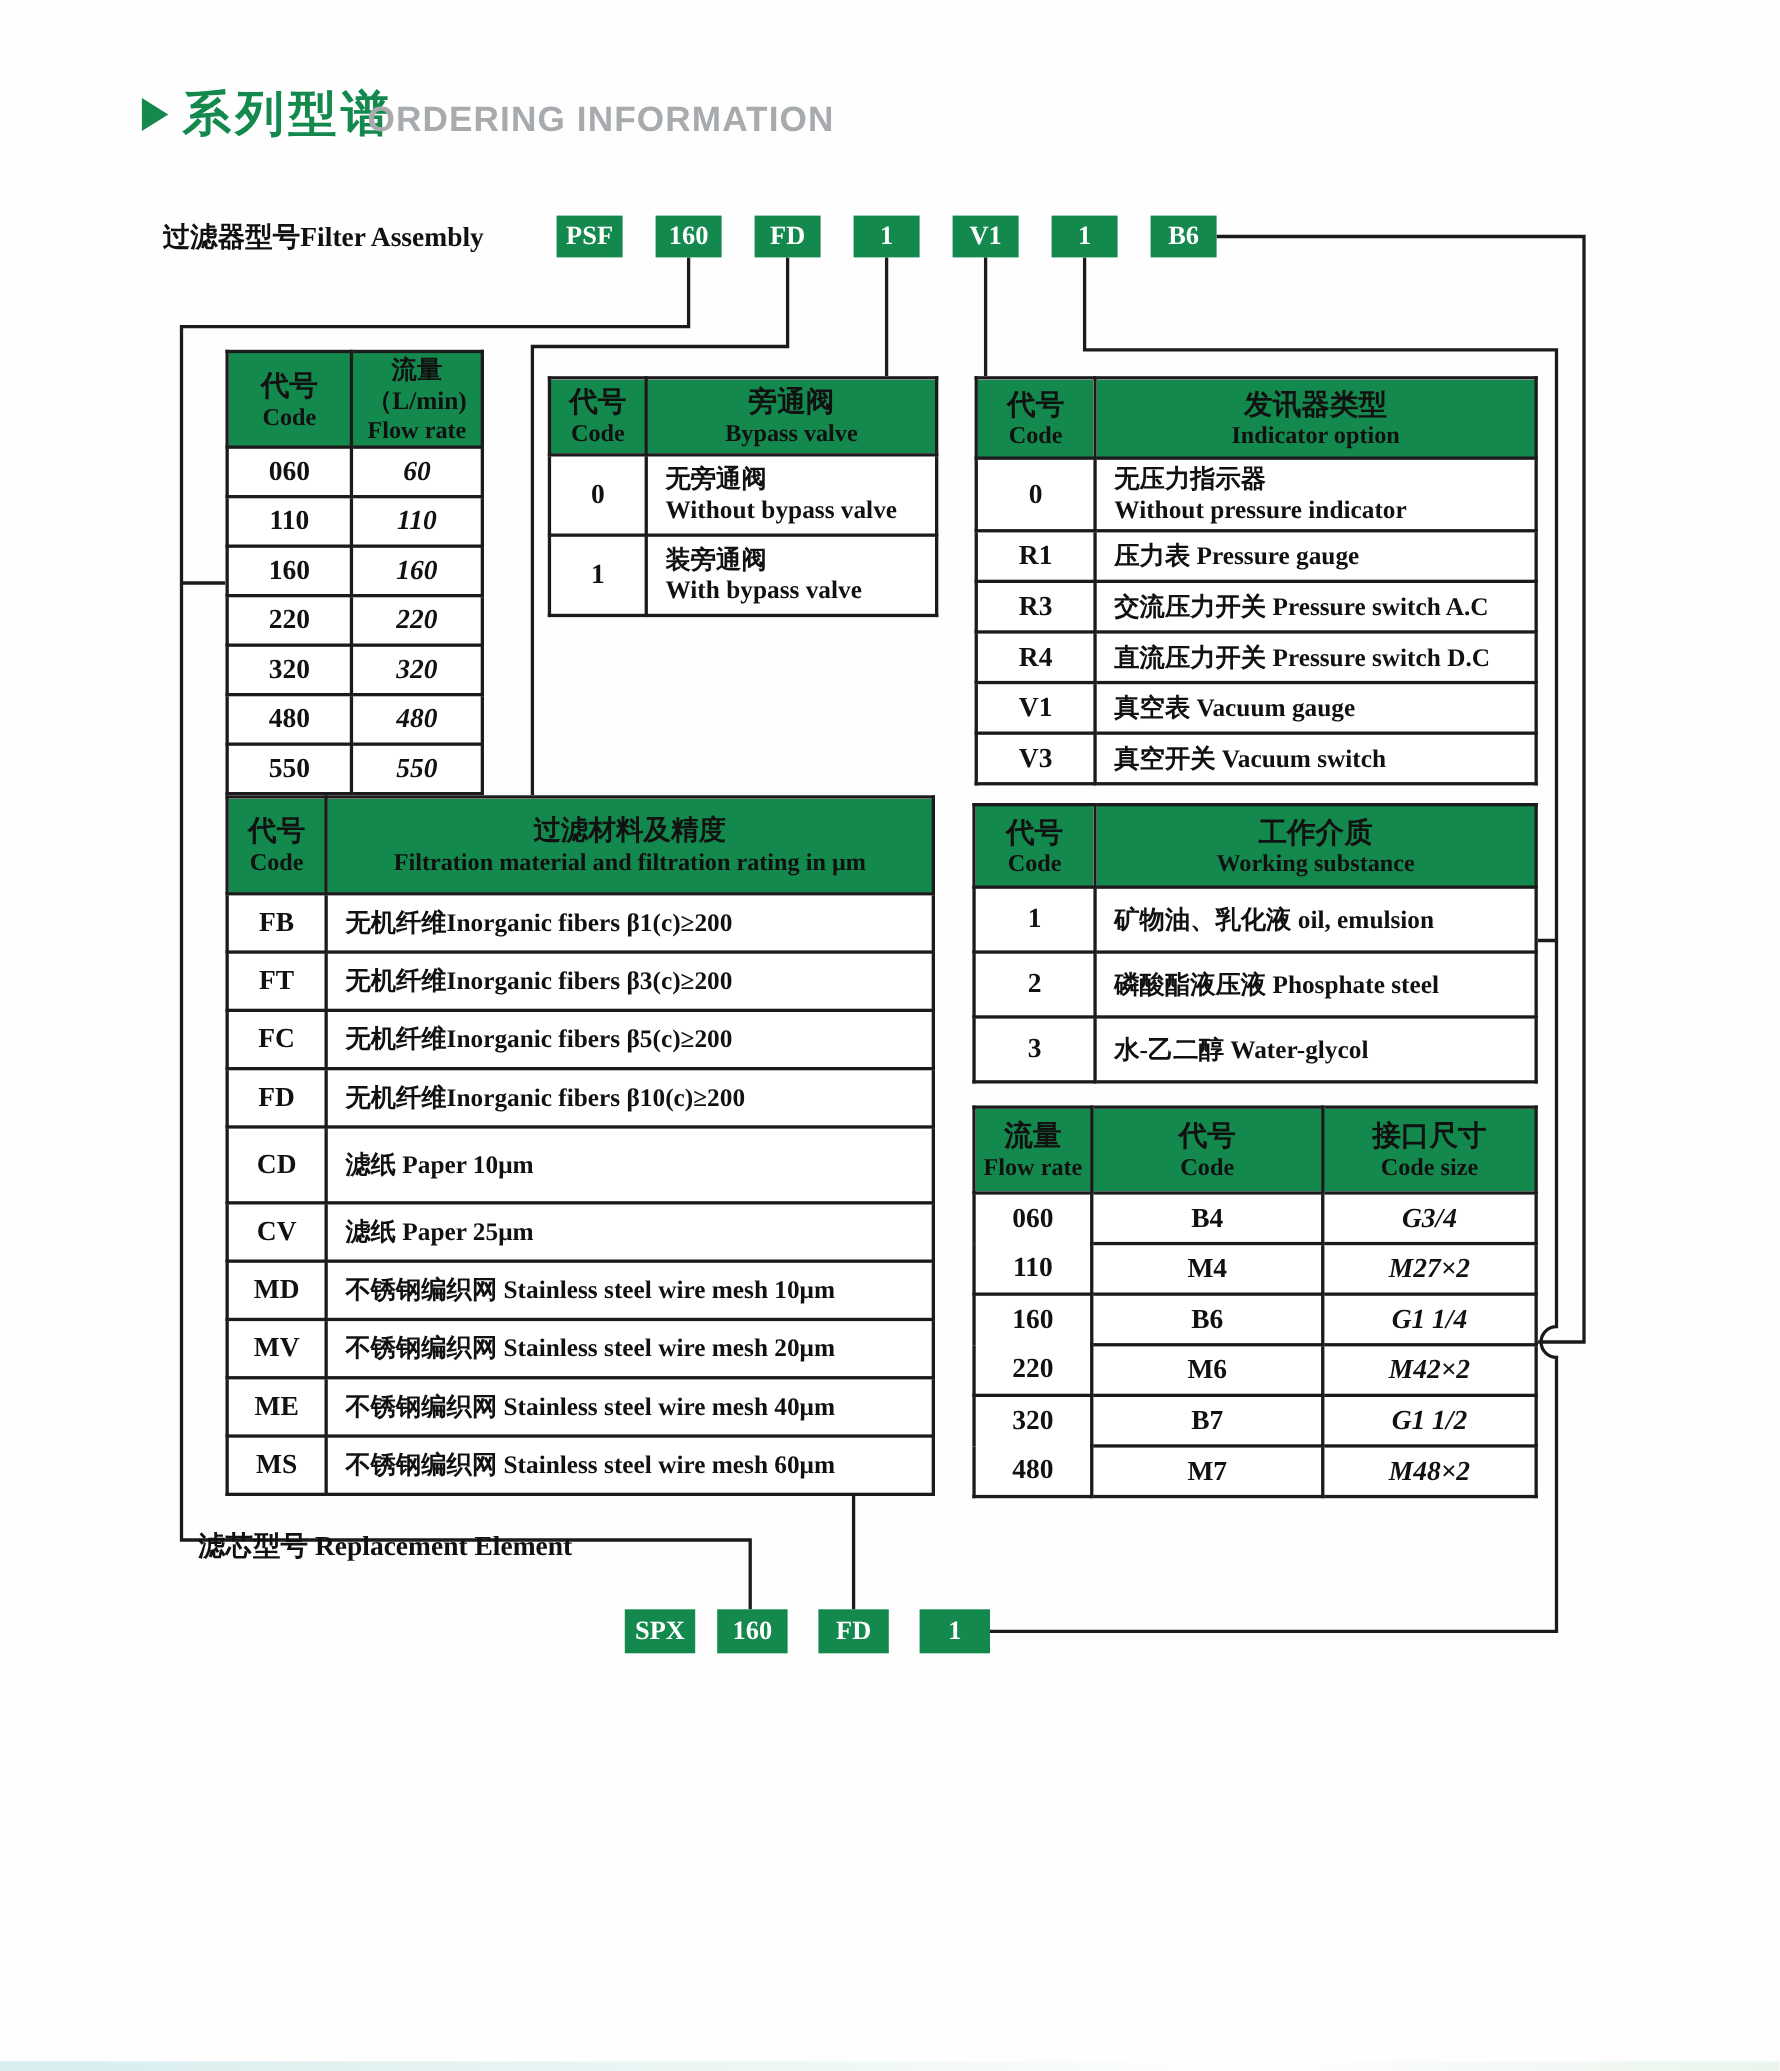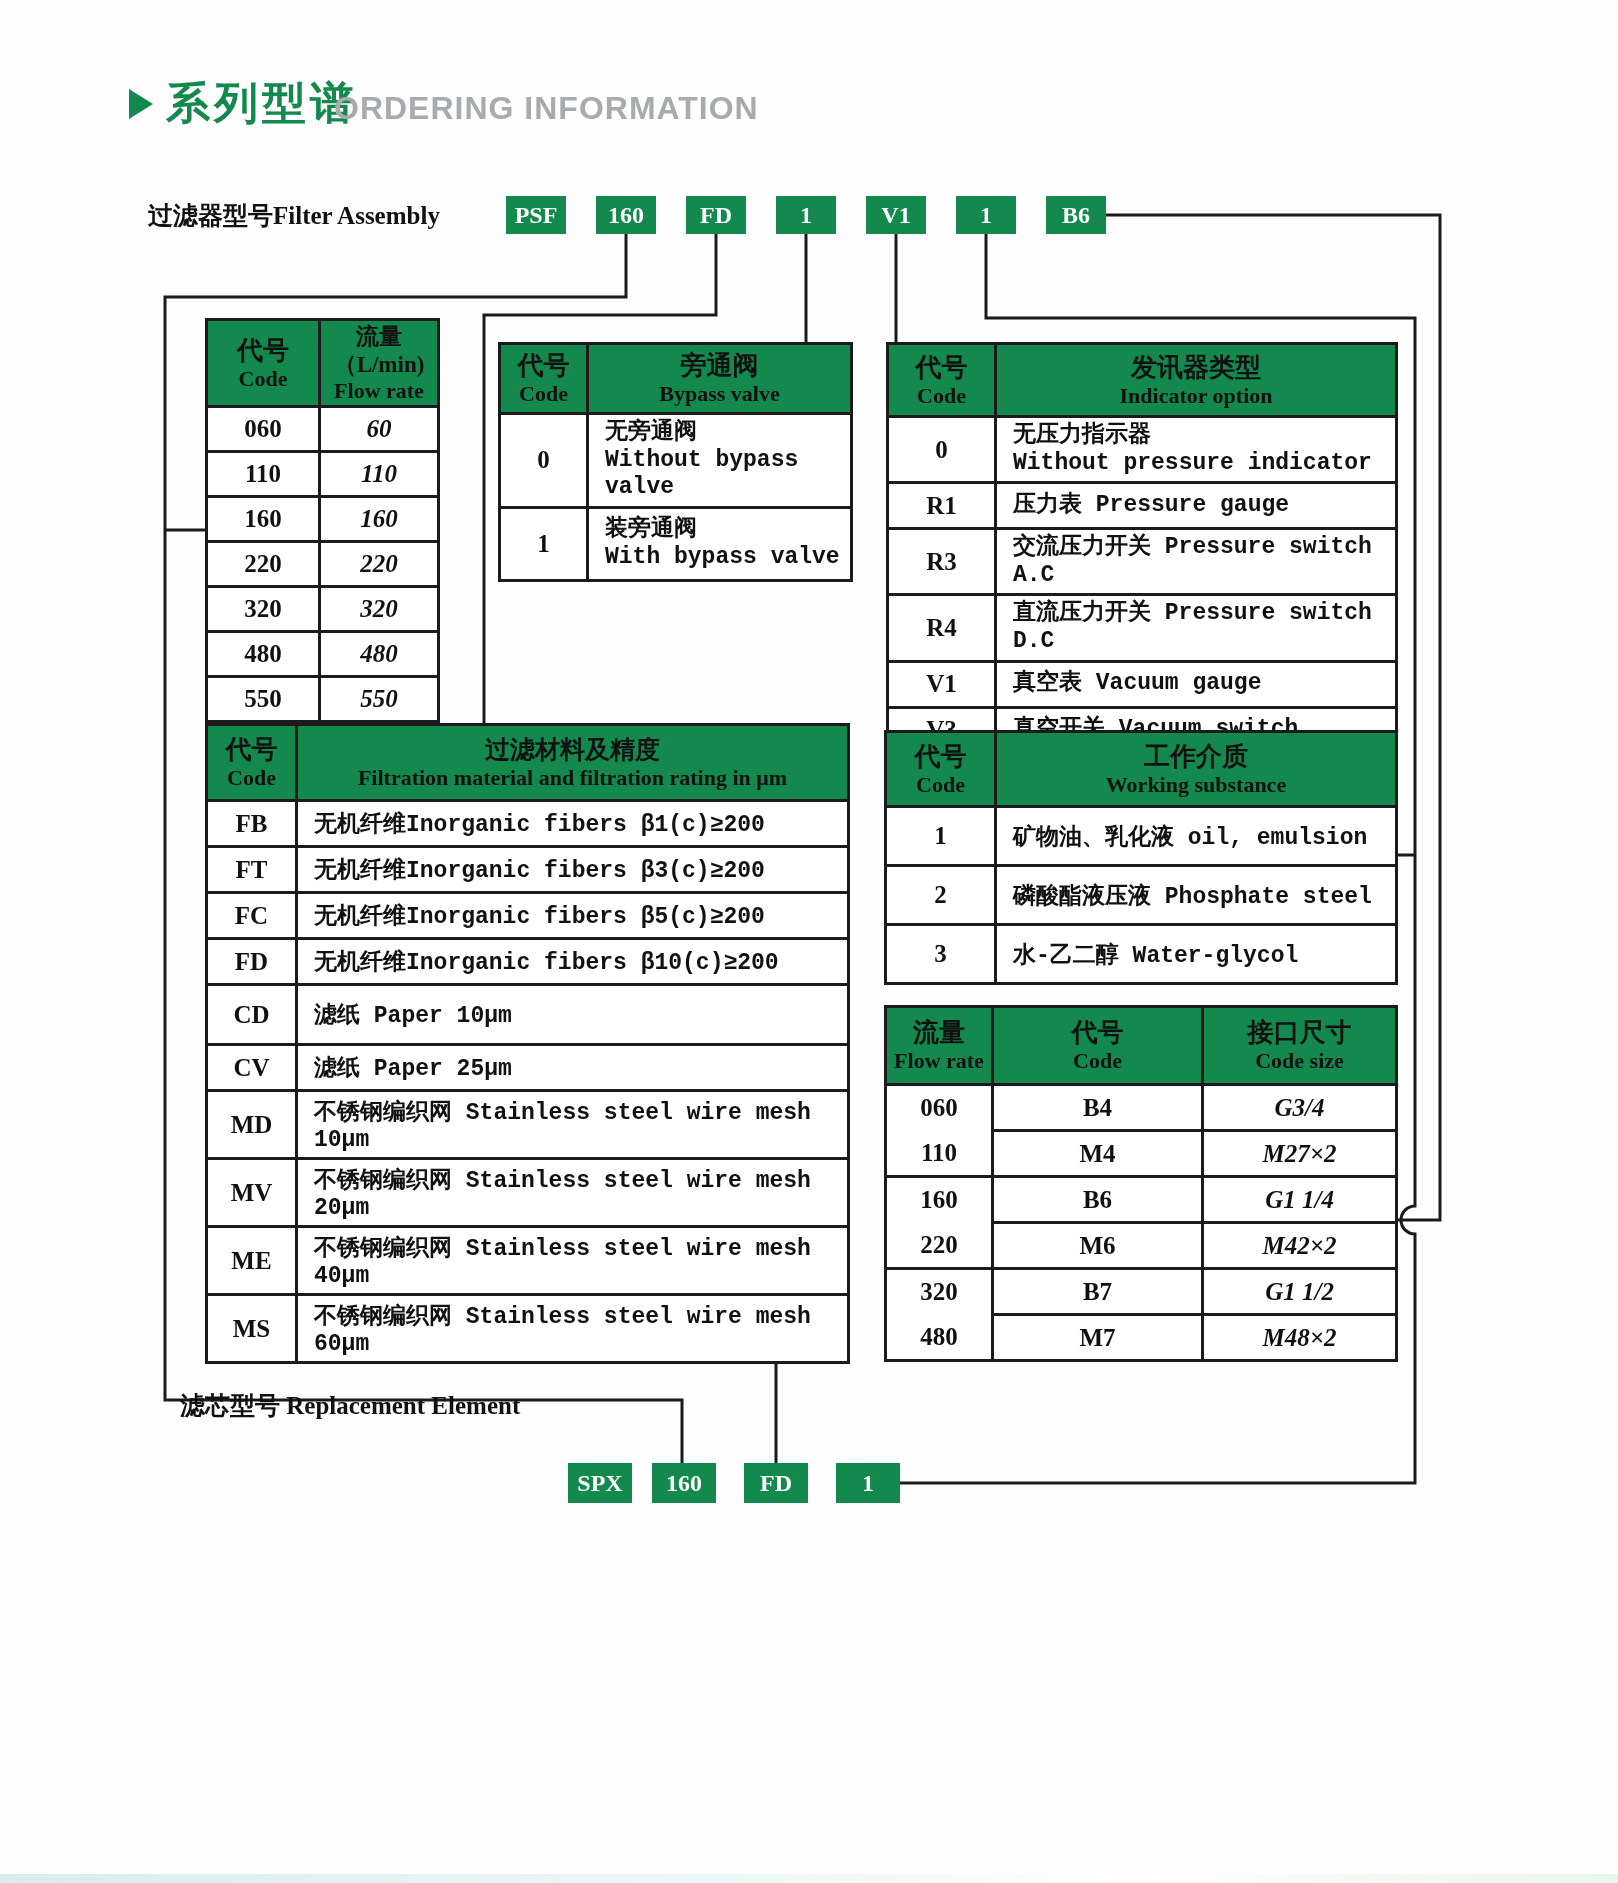--- a/index.html
+++ b/index.html
@@ -19,21 +19,21 @@
     justify-content:center;font-weight:bold;font-size:24px;}
   
   table.dtable{position:absolute;border-collapse:collapse;table-layout:fixed;background:#ffffff;
     border:2px solid #1b1b1b;}
   table.dtable td{border:3px solid #1b1b1b;font-weight:bold;color:#111;overflow:hidden;}
   td.hd{background:#13894E;color:#ffffff;text-align:center;vertical-align:middle;padding:2px 0;}
   td.hd .h1{display:block;font-size:26px;line-height:1.2;}
   td.hd .h2{display:block;font-size:22px;line-height:1.15;}
   td.code{text-align:center;font-size:25px;}
   td.val{text-align:center;font-size:25px;font-style:italic;}
-  td.desc{font-size:23px;padding:4px 10px 4px 16px;vertical-align:middle;font-family:Liberation Mono, monospace;}
+  td.desc{font-size:23px;padding:4px 10px 4px 16px;vertical-align:middle;}
   td.desc .l1{display:block;line-height:1.2;}
   td.desc .l2{display:block;line-height:1.2;}
   td.flowcell{padding:0;}
   .flowpair{display:flex;flex-direction:column;justify-content:space-around;height:100%;
     align-items:center;font-size:25px;font-weight:bold;}
   
   svg.wires{position:absolute;left:0;top:0;pointer-events:none;}
   svg.wires path{fill:none;stroke:#1b1b1b;stroke-width:3px;}
   
   .bottom-bar{position:absolute;left:0;bottom:0;width:100%;height:9px;

